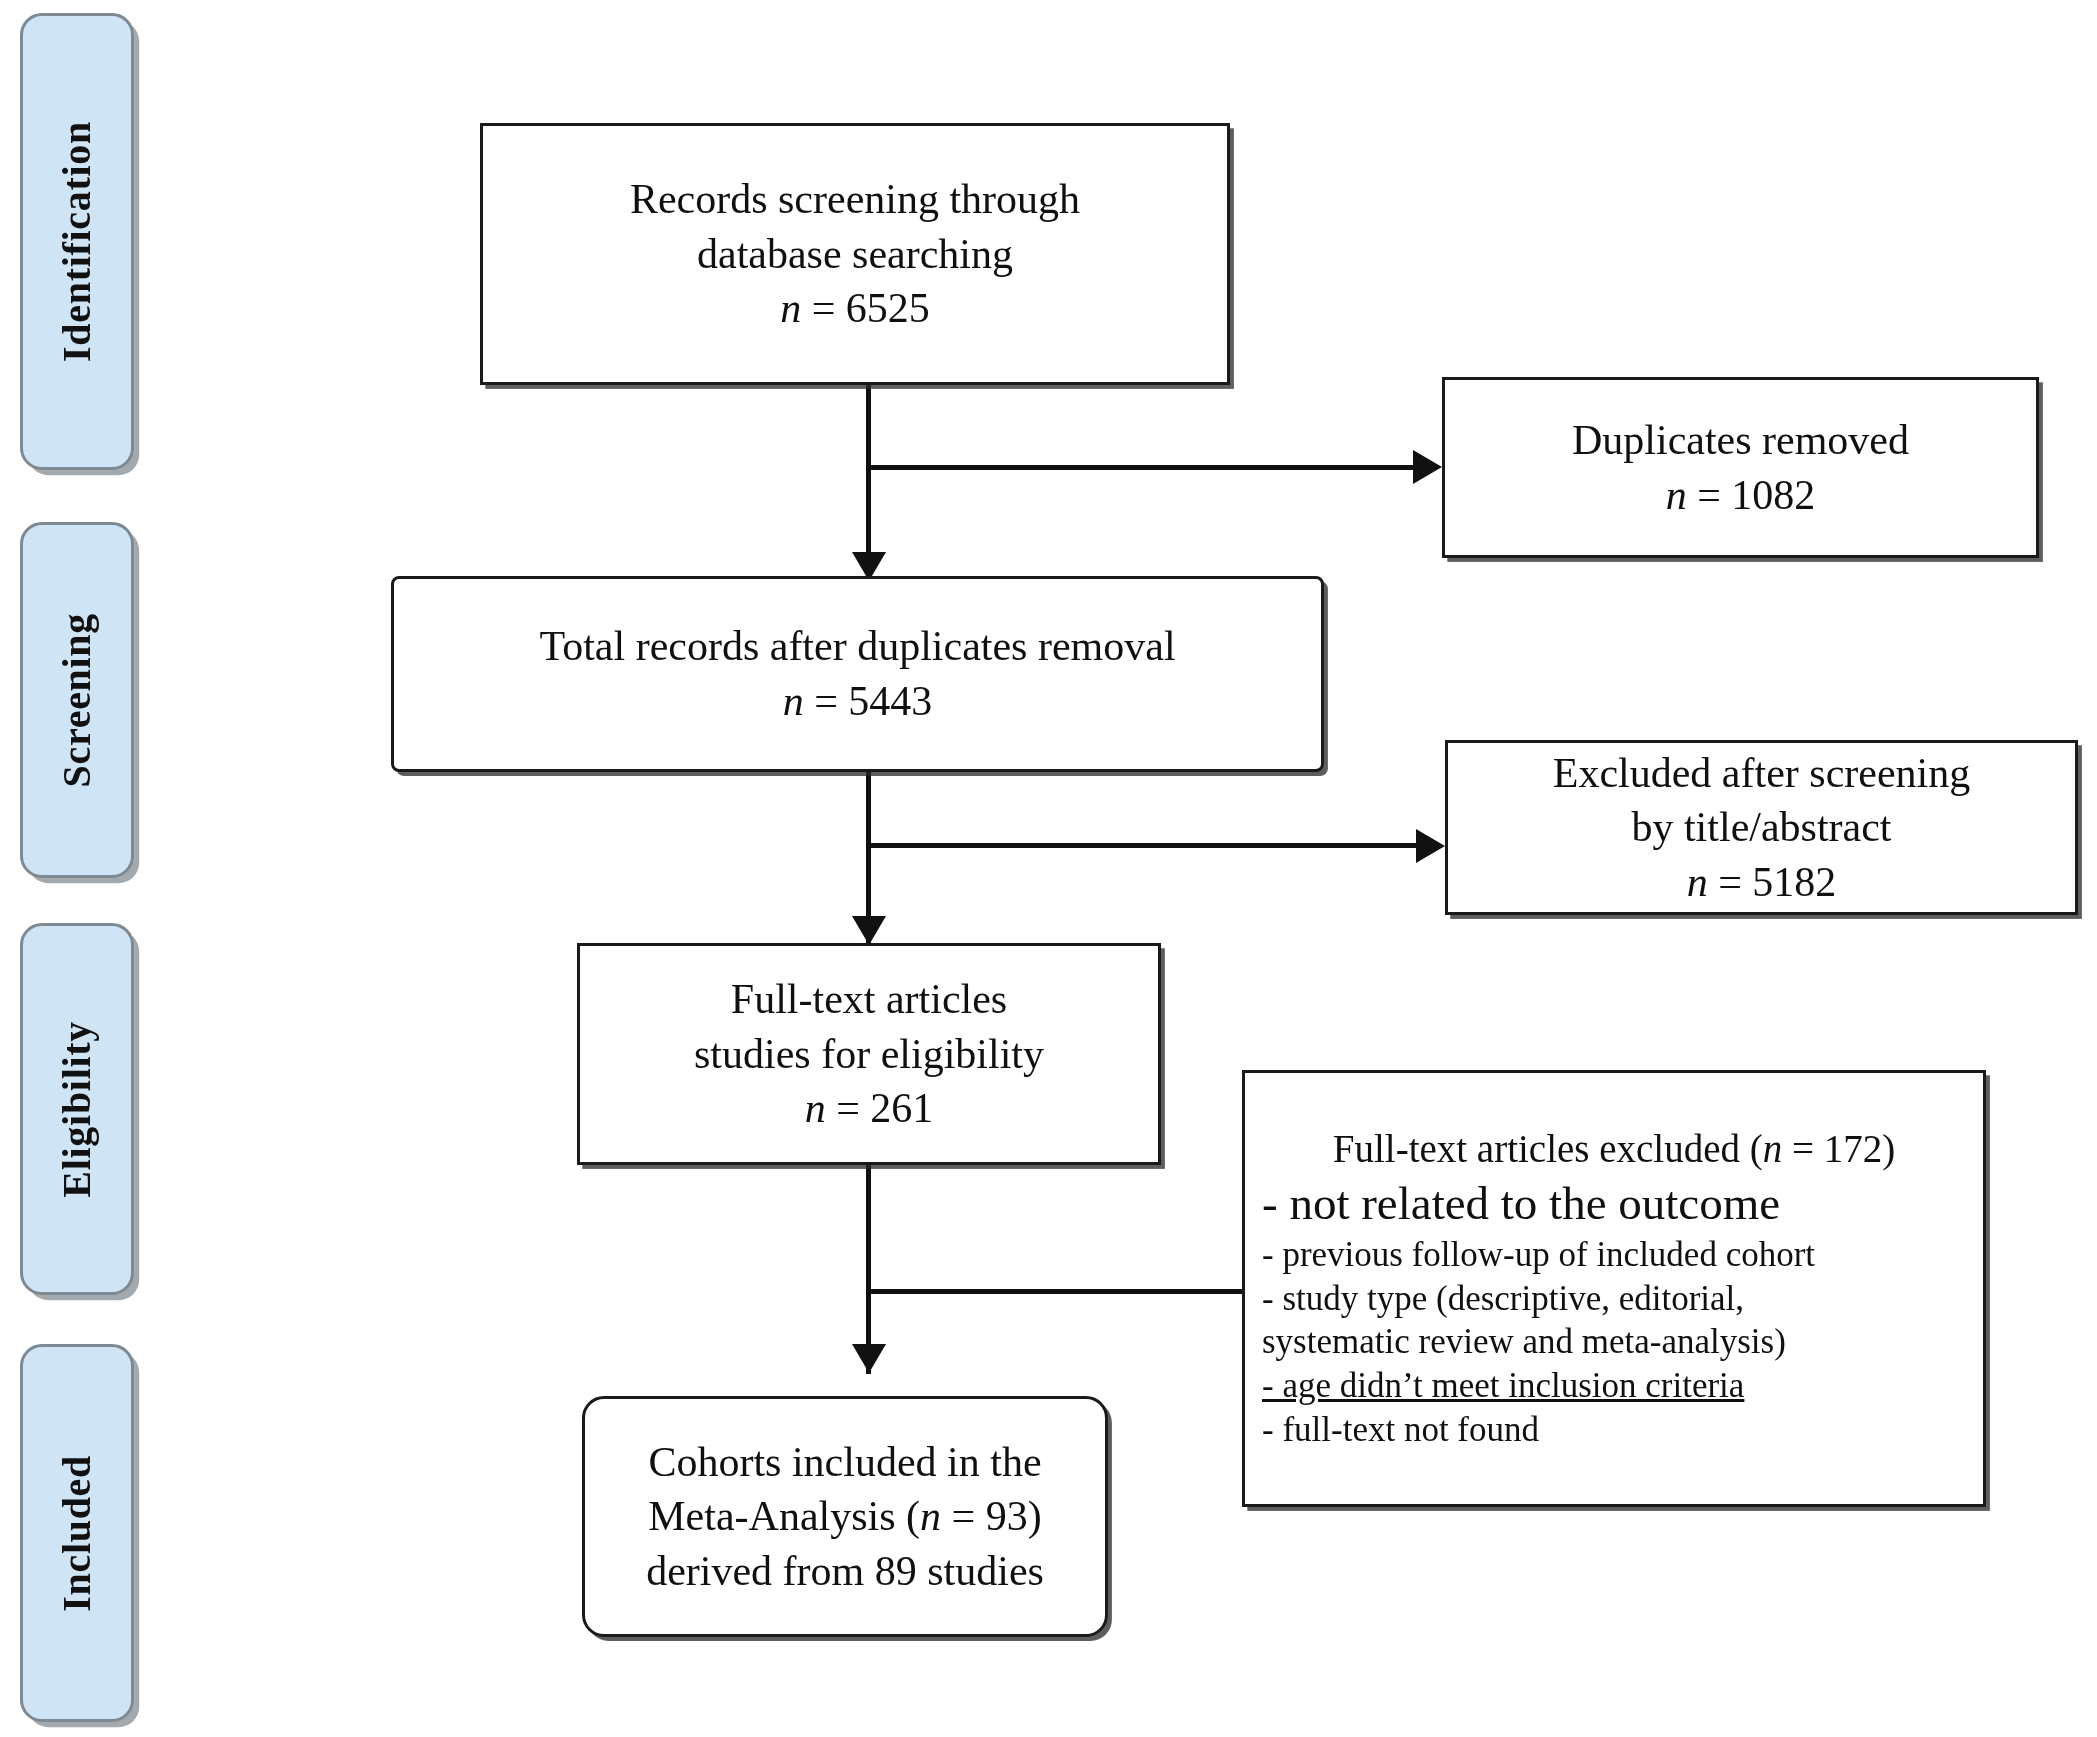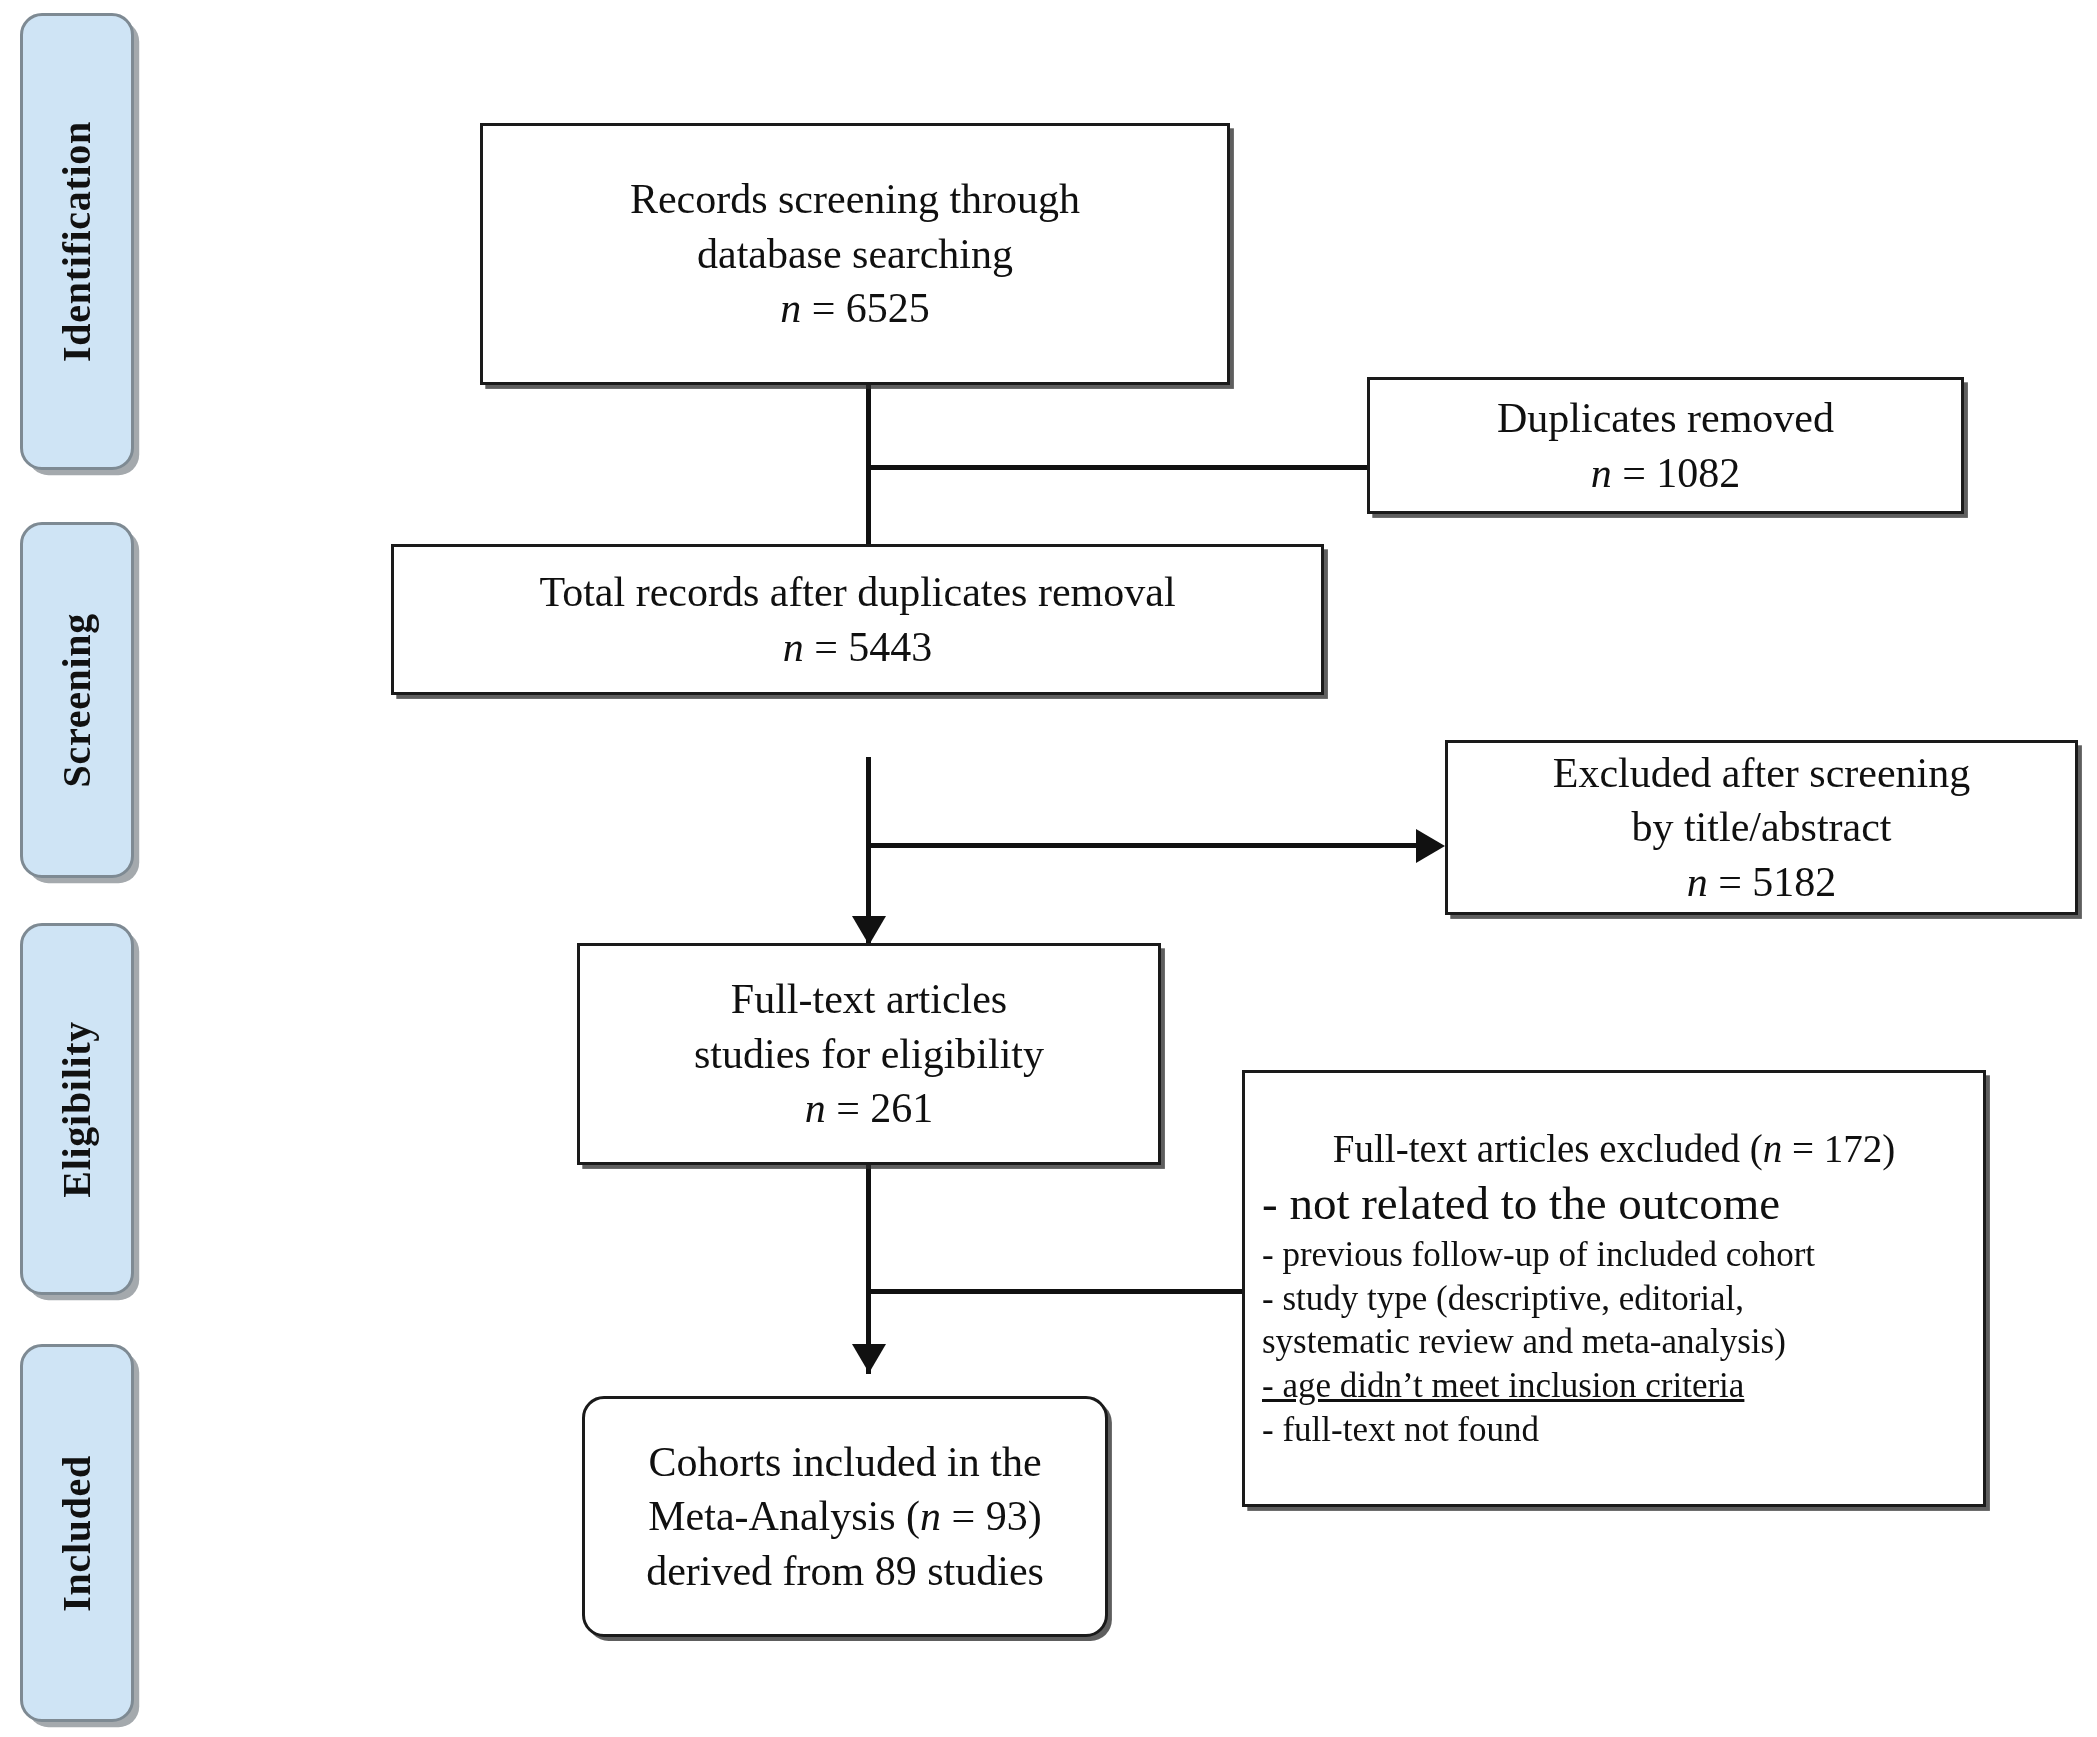--- a/index.html
+++ b/index.html
@@ -104,28 +104,28 @@
   <div class="arrow-right" style="left:1247px;top:1275px;"></div>
 
   <div class="box" style="left:480px;top:123px;width:750px;height:262px;">
     <div class="txt">
       <span class="reason-line">Records screening through</span>
       <span class="reason-line">database searching</span>
       <span class="reason-line"><span class="it">n</span><span> = </span><span>6525</span></span>
     </div>
   </div>
 
-  <div class="box" style="left:1367px;top:377px;width:597px;height:137px;">
+  <div class="box" style="left:1442px;top:377px;width:597px;height:181px;">
     <div class="txt">
       <span class="reason-line">Duplicates removed</span>
       <span class="reason-line"><span class="it">n</span><span> = </span><span>1082</span></span>
     </div>
   </div>
 
-  <div class="box" style="left:391px;top:544px;width:933px;height:151px;">
+  <div class="box" style="left:391px;top:576px;width:933px;height:196px;border-radius:8px;">
     <div class="txt">
       <span class="reason-line">Total records after duplicates removal</span>
       <span class="reason-line"><span class="it">n</span><span> = </span><span>5443</span></span>
     </div>
   </div>
 
   <div class="box" style="left:1445px;top:724px;width:633px;height:175px;margin-top:16px;">
     <div class="txt">
       <span class="reason-line">Excluded after screening</span>
       <span class="reason-line">by title/abstract</span>

